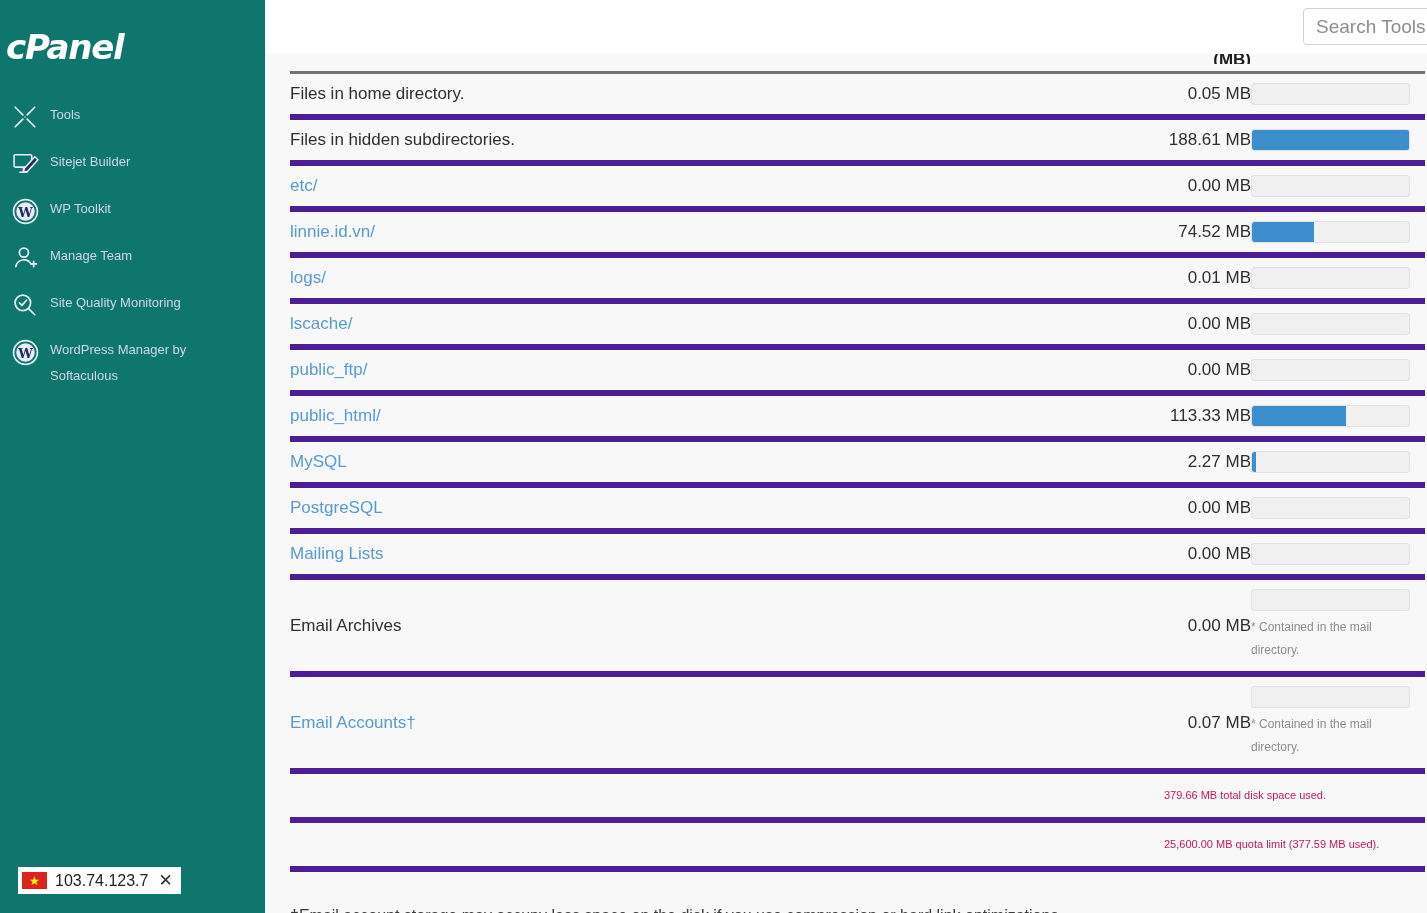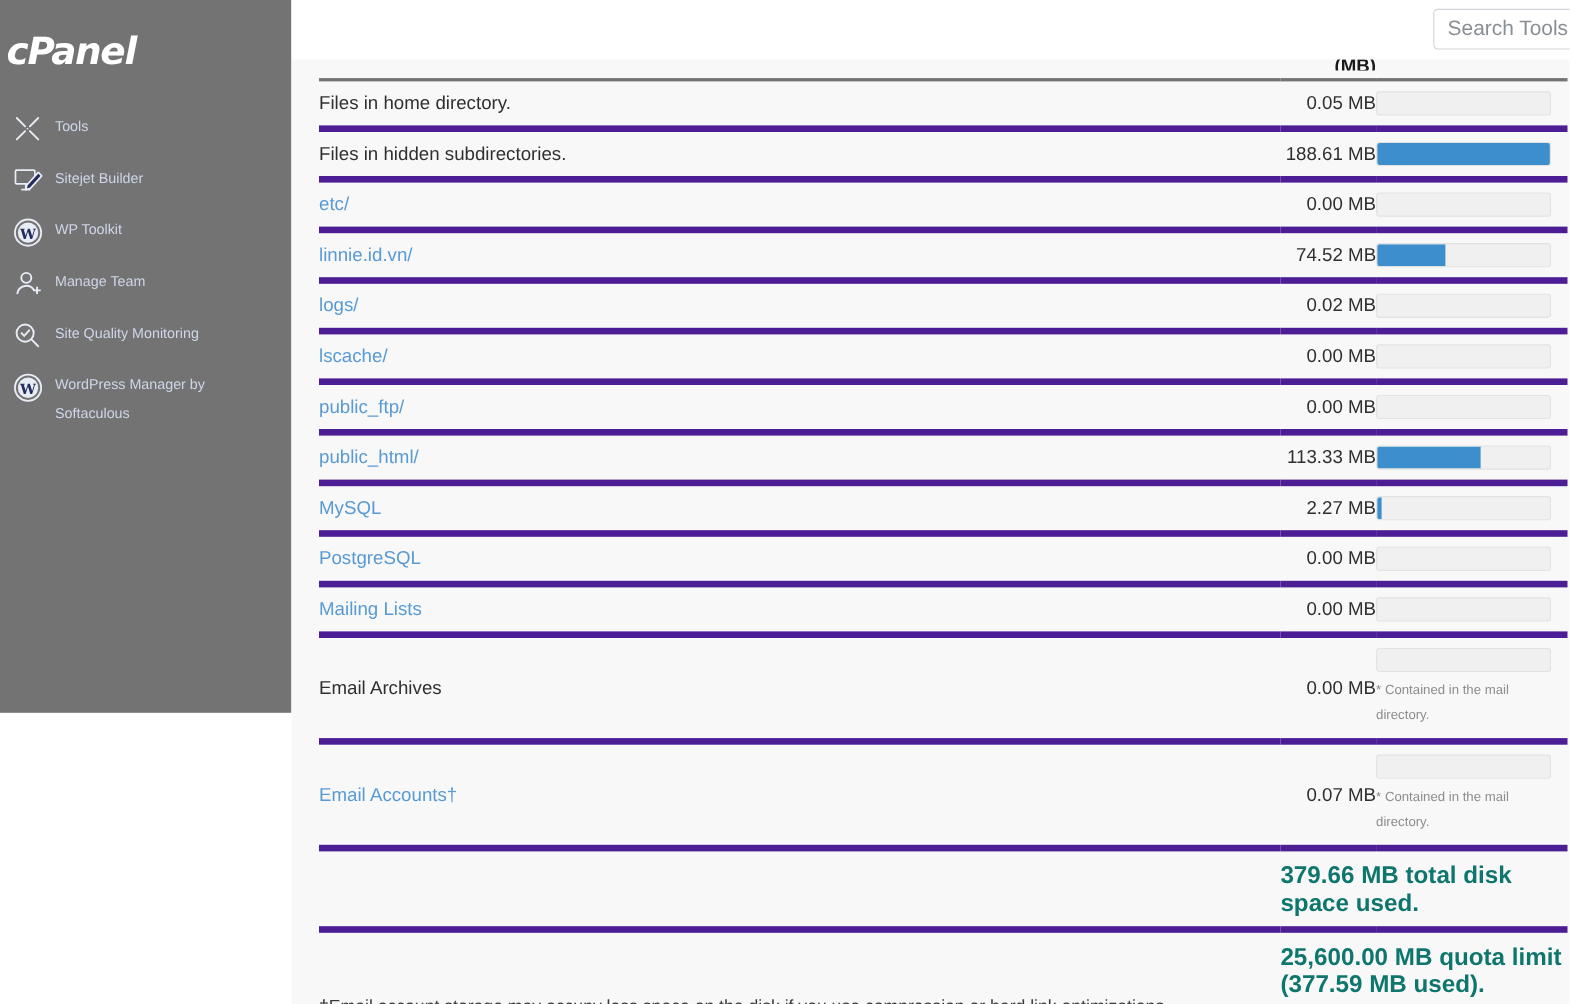--- a/index.html
+++ b/index.html
@@ -9,22 +9,22 @@
     overflow: hidden;
     background: #ffffff;
     font-family: "Liberation Sans", sans-serif;
   }
 
   #app { position: relative; width: 1427px; height: 913px; }
 
   
   #sidebar {
     position: absolute; left: 0; top: 0;
-    width: 265px; height: 648px;
-    background: #737373;
+    width: 265px; height: 913px;
+    background: #0f766e;
     overflow: hidden;
   }
   .brand {
     position: absolute; left: 0; top: 18px;
     width: 265px; height: 58px;
     display: flex; align-items: center;
     padding-left: 6px;
   }
   .brand-text {
     color: #ffffff;
@@ -176,23 +176,23 @@
     border-radius: 2px 0 0 2px;
   }
   .note {
     font-size: 12px;
     color: #8d8d8d;
     line-height: 23px;
     width: 159px;
     margin-top: 5px;
   }
   .summary {
-    font-size: 22px;
-    font-weight: bold;
-    color: #0f766e;
+    font-size: 11px;
+    font-weight: normal;
+    color: #be185d;
     line-height: 25px;
     padding-left: 0;
   }
   td.c-sum {
     border-bottom: 1px solid #e4e4e4;
     padding: 9px 0 9px 0;
     vertical-align: middle;
   }
 
   #footnote {
@@ -347,21 +347,21 @@
               <td class="c-name"><a class="lnk">linnie.id.vn/</a></td>
               <td class="c-size">74.52 MB</td>
               <td class="c-bar">
                 <div class="bar-track">
                   <div class="bar-fill" style="width: 39.5%;"></div>
                 </div>
               </td>
             </tr>
             <tr>
               <td class="c-name"><a class="lnk">logs/</a></td>
-              <td class="c-size">0.02 MB</td>
+              <td class="c-size">0.01 MB</td>
               <td class="c-bar">
                 <div class="bar-track">
                   <div class="bar-fill" style="width: 0%;"></div>
                 </div>
               </td>
             </tr>
             <tr>
               <td class="c-name"><a class="lnk">lscache/</a></td>
               <td class="c-size">0.00 MB</td>
               <td class="c-bar">

